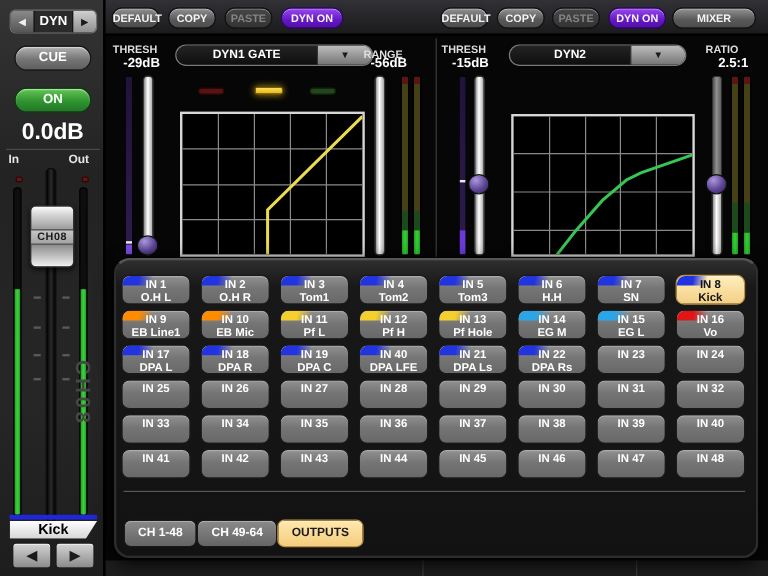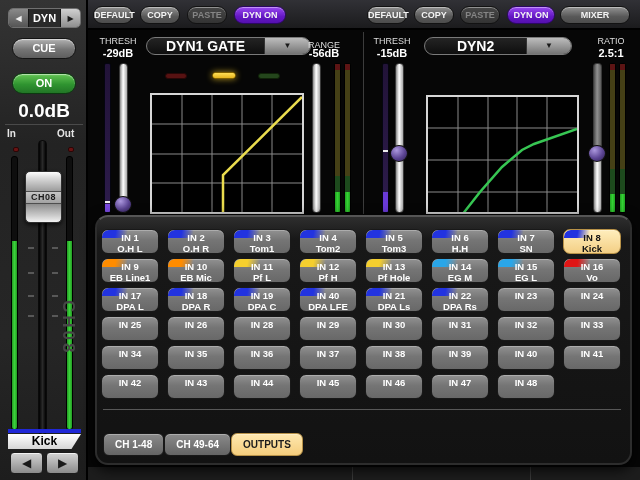--- a/index.html
+++ b/index.html
@@ -63,25 +63,25 @@
   .tb-btn { position:absolute; top:6px; height:18px; border-radius:9px; border:1px solid #121212;
     color:#f4f4f4; font-size:9px; font-weight:bold; text-align:center; line-height:16px;
     background:linear-gradient(180deg,#939393,#585858 60%,#4c4c4c);
     box-shadow:inset 0 1px 0 rgba(255,255,255,.4); }
   .tb-btn.disabled { background:linear-gradient(180deg,#474747,#333); color:#858585; }
   .tb-btn.active-purple { background:linear-gradient(180deg,#9a4af2,#6417c4 60%,#540fae); border-color:#2c0763; }
 
   
   #main-area { left:88px; top:30px; width:552px; height:450px; background:#060606; }
   #panel-divider { left:363px; top:32px; width:1px; height:182px; background:#3c3c3c; }
-  .sec-label { font-size:9px; font-weight:normal; color:#dedede; text-align:center; }
+  .sec-label { font-size:9px; font-weight:bold; color:#dedede; text-align:left; }
   .sec-value { font-size:11px; font-weight:bold; color:#fff; text-align:center; }
   .dropdown { height:18px; display:flex; border:1px solid #7a7a7a; border-radius:9px; overflow:hidden;
     background:linear-gradient(180deg,#242424,#0e0e0e); }
-  .dropdown .dd-label { flex:1; color:#fff; font-size:14px; font-weight:bold; text-align:center; line-height:16px; }
+  .dropdown .dd-label { flex:1; color:#fff; font-size:10px; font-weight:bold; text-align:center; line-height:16px; }
   .dropdown .dd-arrow { width:46px; background:linear-gradient(180deg,#bdbdbd,#747474);
     color:#191919; font-size:8px; text-align:center; line-height:16px; border-left:1px solid #333; }
   .led { border-radius:3px; }
   .v-meter { width:7px; border:1px solid #050510; border-radius:2px; overflow:hidden; }
   .purple-meter { background:linear-gradient(180deg,#221338,#2d1c4c); }
   .white-track { width:9px; border-radius:4px; border:1px solid #3a3a3a;
     background:linear-gradient(90deg,#8a8a8a,#fff 45%,#a8a8a8); }
   .gray-track { width:9px; border-radius:4px 4px 0 0; border:1px solid #3a3a3a; border-bottom:none;
     background:linear-gradient(90deg,#4c4c4c,#909090 45%,#5c5c5c); }
   .knob { width:18px; height:17px; border-radius:50%; border:1px solid #101010;
@@ -394,20 +394,24 @@
         </div>
         <div class="ch-btn">
           <div class="ch-id">IN 25</div>
           <div class="ch-name">&nbsp;</div>
         </div>
         <div class="ch-btn">
           <div class="ch-id">IN 26</div>
           <div class="ch-name">&nbsp;</div>
         </div>
         <div class="ch-btn">
+          <div class="ch-id">IN 27</div>
+          <div class="ch-name">&nbsp;</div>
+        </div>
+        <div class="ch-btn">
           <div class="ch-id">IN 28</div>
           <div class="ch-name">&nbsp;</div>
         </div>
         <div class="ch-btn">
           <div class="ch-id">IN 29</div>
           <div class="ch-name">&nbsp;</div>
         </div>
         <div class="ch-btn">
           <div class="ch-id">IN 30</div>
           <div class="ch-name">&nbsp;</div>

